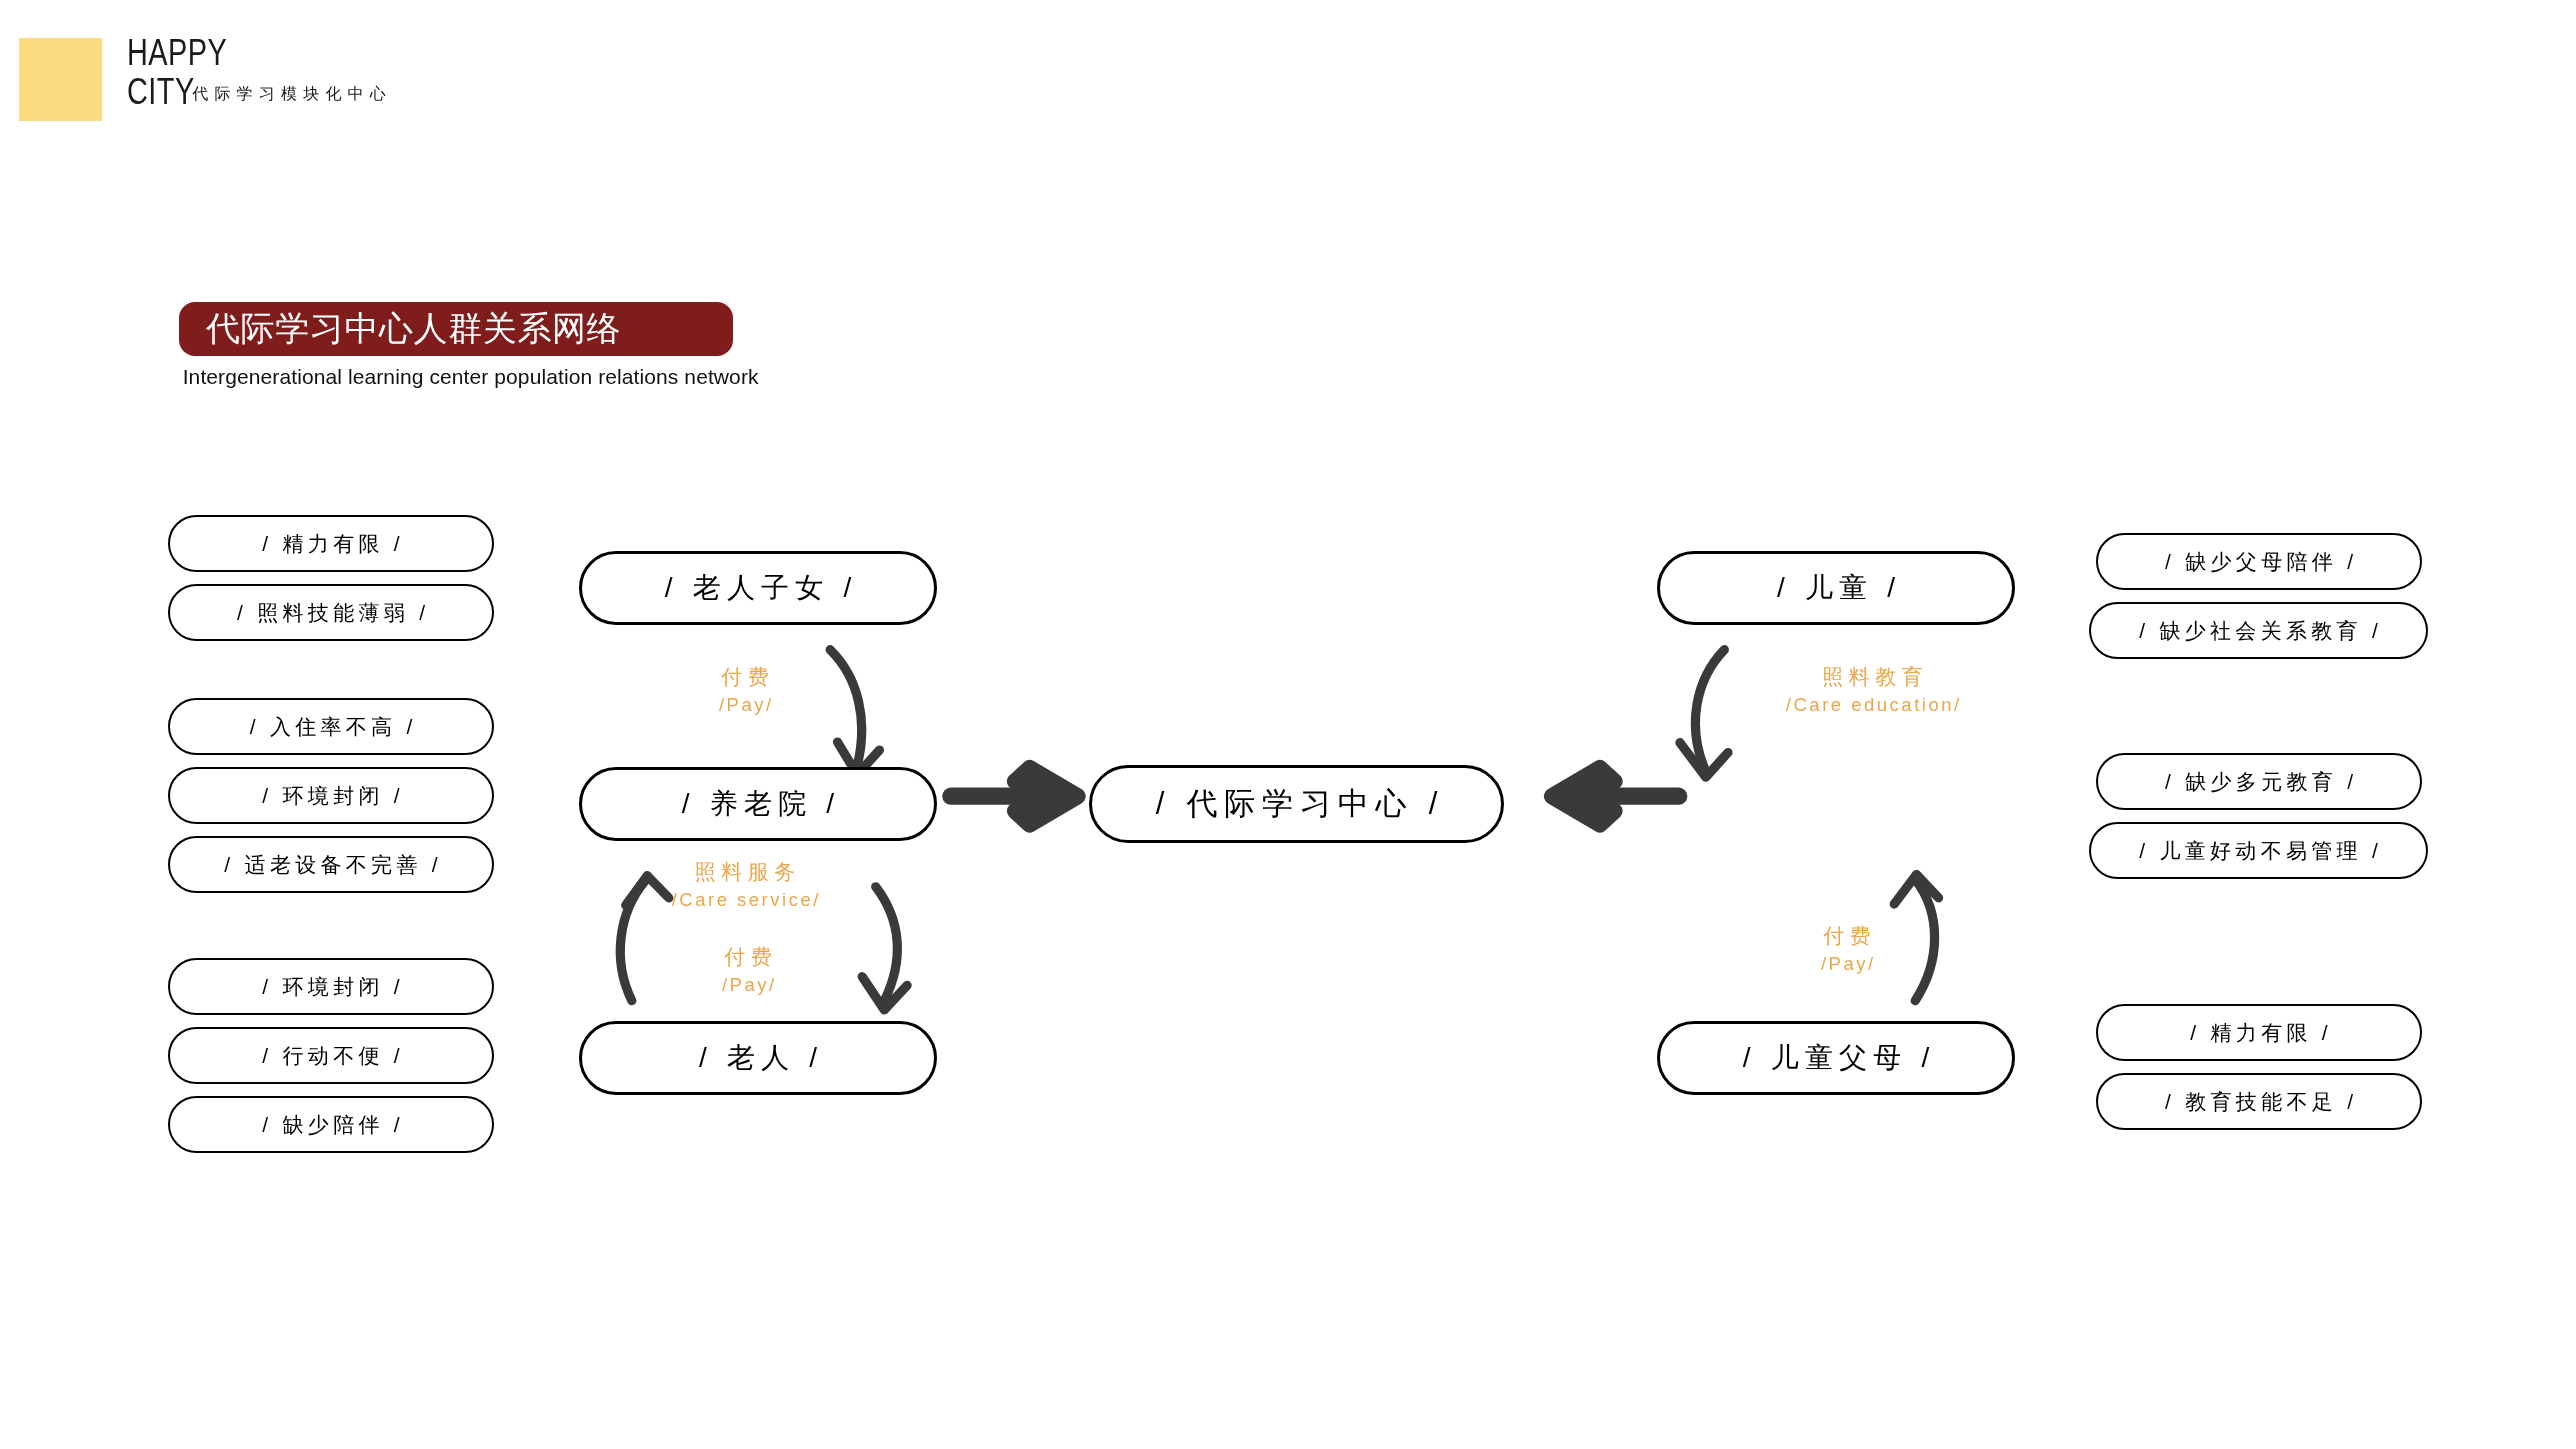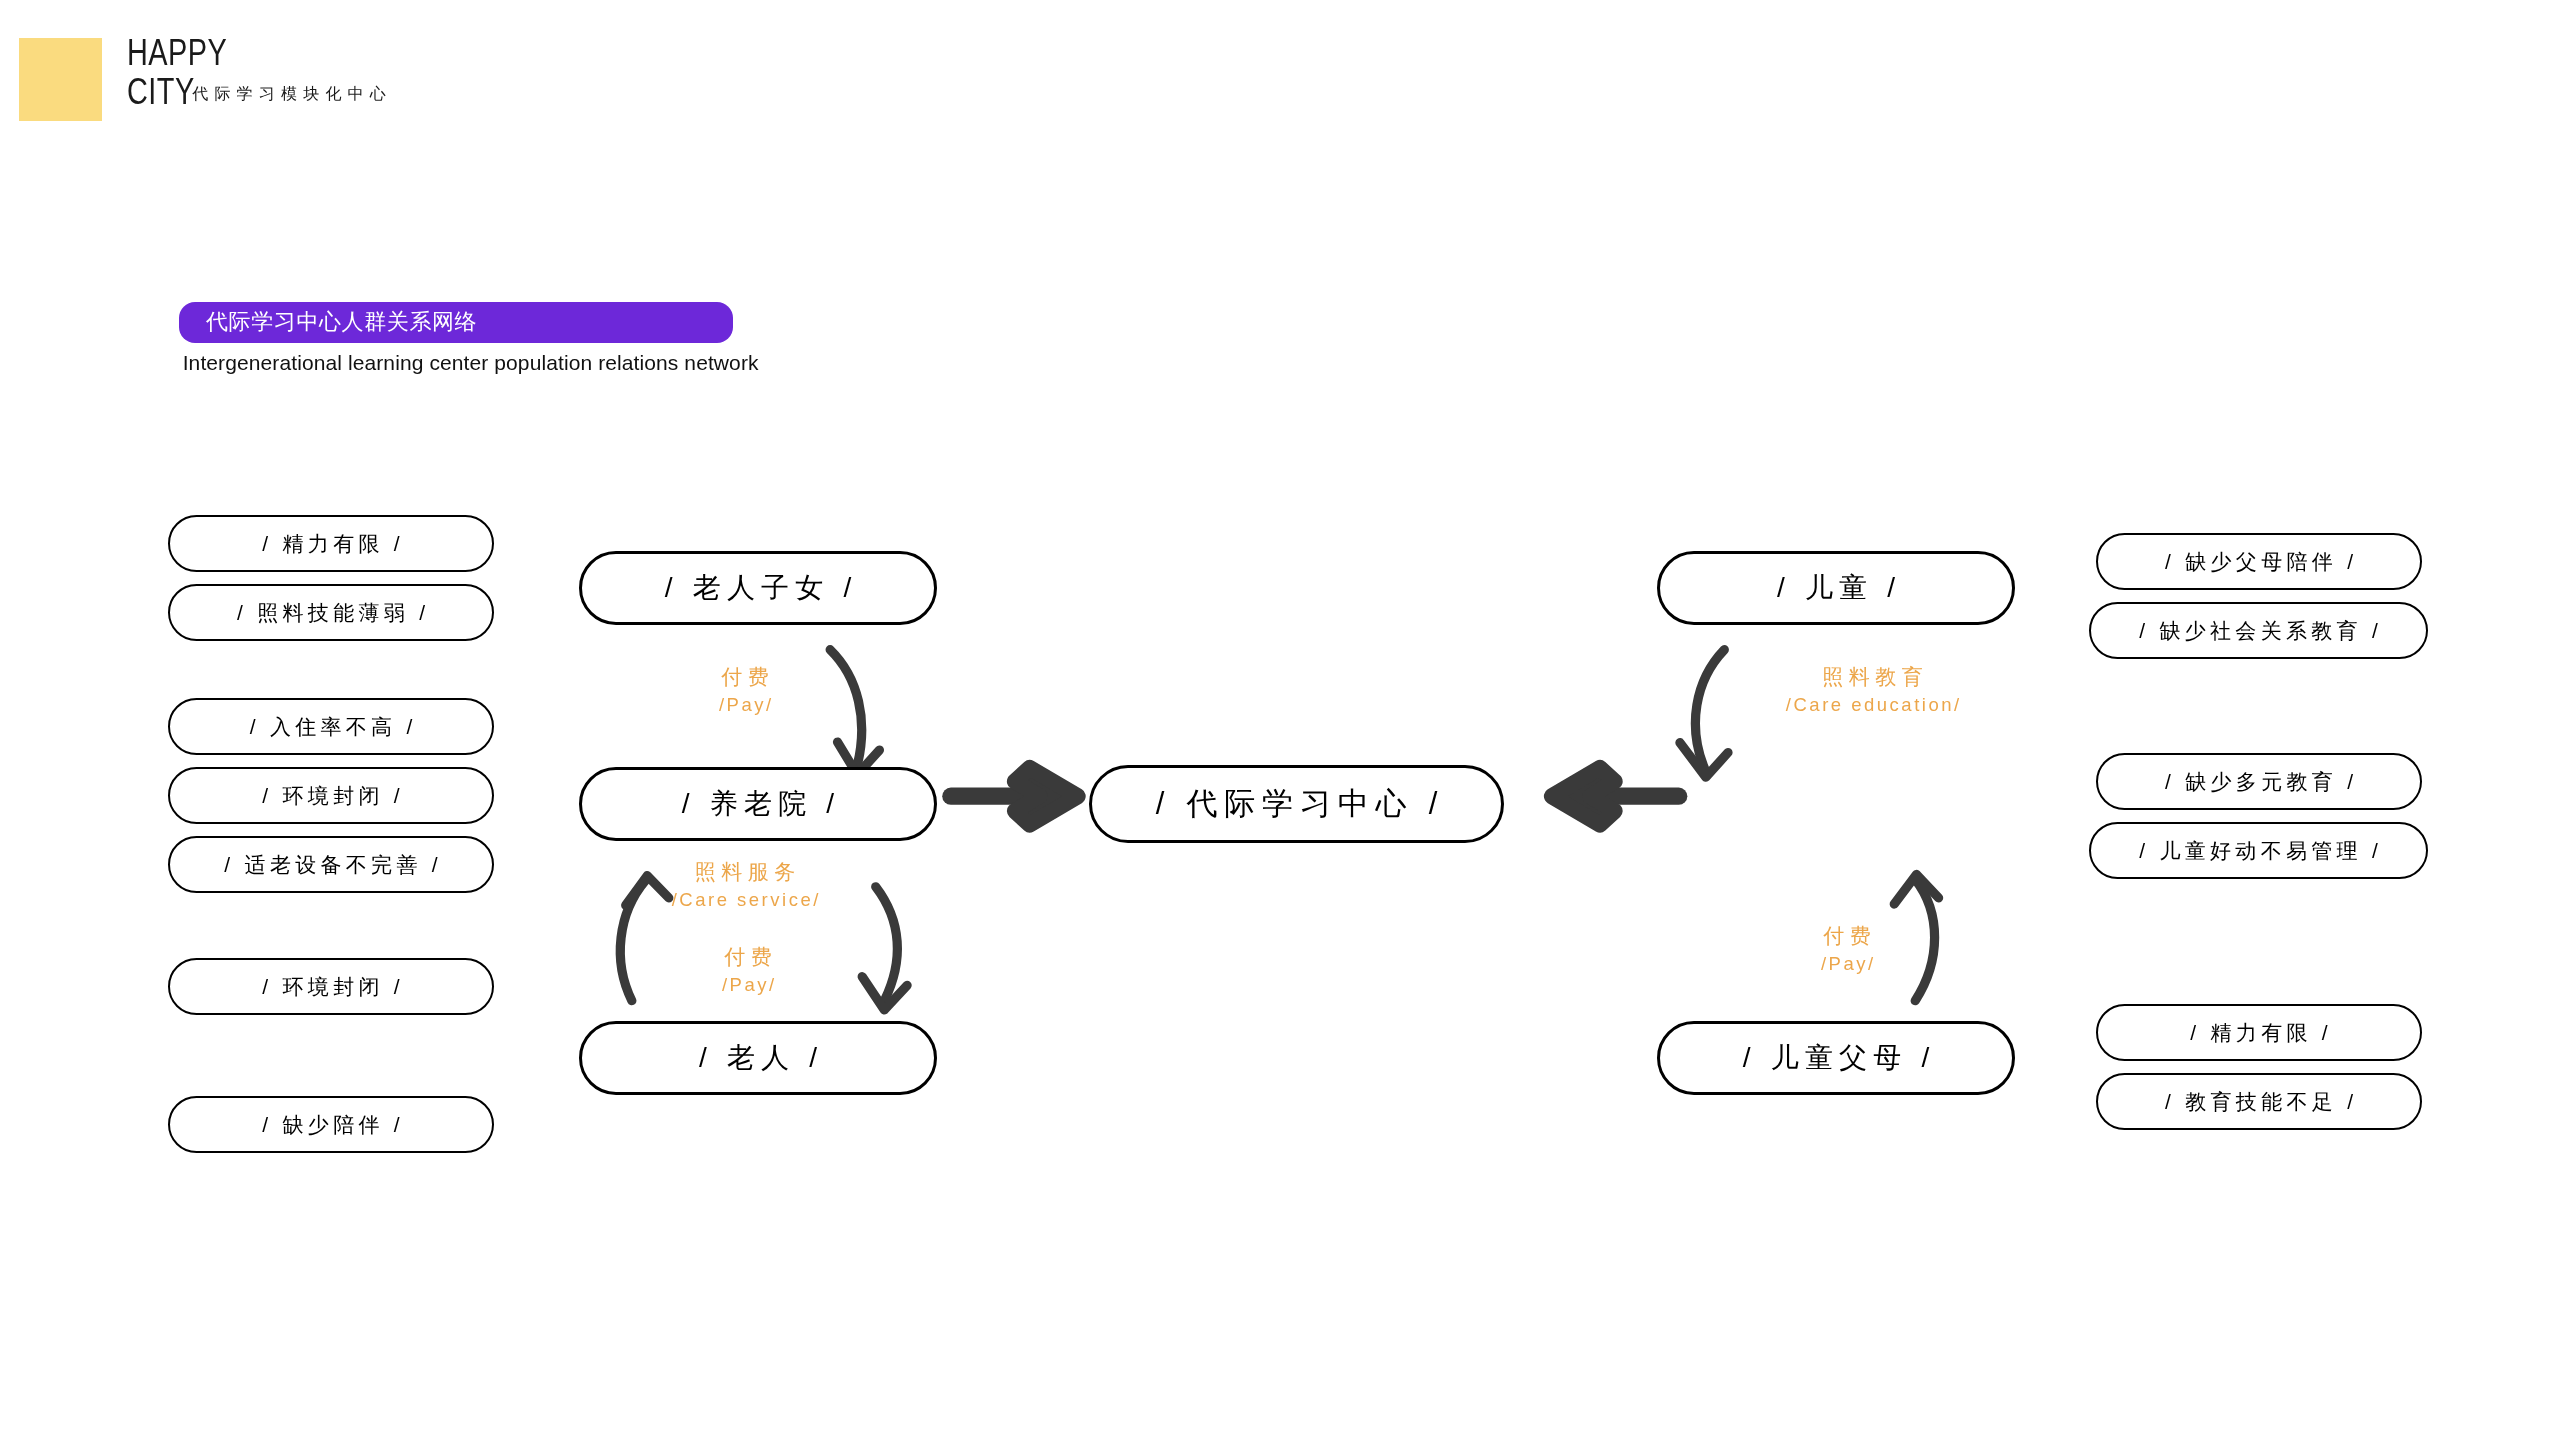--- a/index.html
+++ b/index.html
@@ -18,23 +18,23 @@
                font-family:"Liberation Sans","DejaVu Sans",sans-serif;font-weight:300;
                transform:scaleX(.78);transform-origin:left center;}
   .brand-line2row{display:flex;align-items:flex-end;}
   .brand-line2{font-size:37px;line-height:39px;color:#1a1a1a;letter-spacing:0.6px;
                font-weight:300;transform:scaleX(.78);transform-origin:left center;}
   .brand-cn{font-size:16px;color:#1a1a1a;letter-spacing:6.2px;margin-left:-21px;
             margin-bottom:6.2px;font-weight:400;}
 
   
   .title-wrap{position:absolute;left:179px;top:302px;}
-  .title-pill{display:inline-block;background:#6d28d9;color:#ffffff;
+  .title-pill{display:inline-block;background:#7f1d1d;color:#ffffff;
               border-radius:16px;padding:6.8px 27px 8.6px 27px;
-              font-size:22px;letter-spacing:0.6px;line-height:1.15;min-width:554px;
+              font-size:34px;letter-spacing:0.6px;line-height:1.15;min-width:554px;
               box-sizing:border-box;}
   .title-sub{margin-top:8.6px;margin-left:3.7px;font-size:21px;color:#111111;
              letter-spacing:0.1px;}
 
   
   .pill{
     position:absolute;box-sizing:border-box;
     border:3.1px solid #000000;border-radius:615px;background:#ffffff;
     display:flex;align-items:center;justify-content:center;
     color:#000000;white-space:nowrap;
@@ -111,20 +111,21 @@
   </svg>
 
   <div class="pill tag" style="left:168px;top:515px;width:326px;">/ 精力有限 /</div>
   <div class="pill tag" style="left:168px;top:584px;width:326px;">/ 照料技能薄弱 /</div>
 
   <div class="pill tag" style="left:168px;top:698px;width:326px;">/ 入住率不高 /</div>
   <div class="pill tag" style="left:168px;top:767px;width:326px;">/ 环境封闭 /</div>
   <div class="pill tag" style="left:168px;top:836px;width:326px;">/ 适老设备不完善 /</div>
 
   <div class="pill tag" style="left:168px;top:958px;width:326px;">/ 环境封闭 /</div>
+  <div class="pill tag" style="left:168px;top:1027px;width:326px;">/ 行动不便 /</div>
   <div class="pill tag" style="left:2096px;top:533px;width:326px;">/ 缺少父母陪伴 /</div>
 
   <div class="pill tag" style="left:168px;top:1096px;width:326px;">/ 缺少陪伴 /</div>
   <div class="pill tag" style="left:2089px;top:602px;width:339px;">/ 缺少社会关系教育 /</div>
 
   <div class="pill tag" style="left:2096px;top:753px;width:326px;">/ 缺少多元教育 /</div>
   <div class="pill tag" style="left:2089px;top:822px;width:339px;">/ 儿童好动不易管理 /</div>
 
   <div class="pill tag" style="left:2096px;top:1004px;width:326px;">/ 精力有限 /</div>
   <div class="pill tag" style="left:2096px;top:1073px;width:326px;">/ 教育技能不足 /</div>

